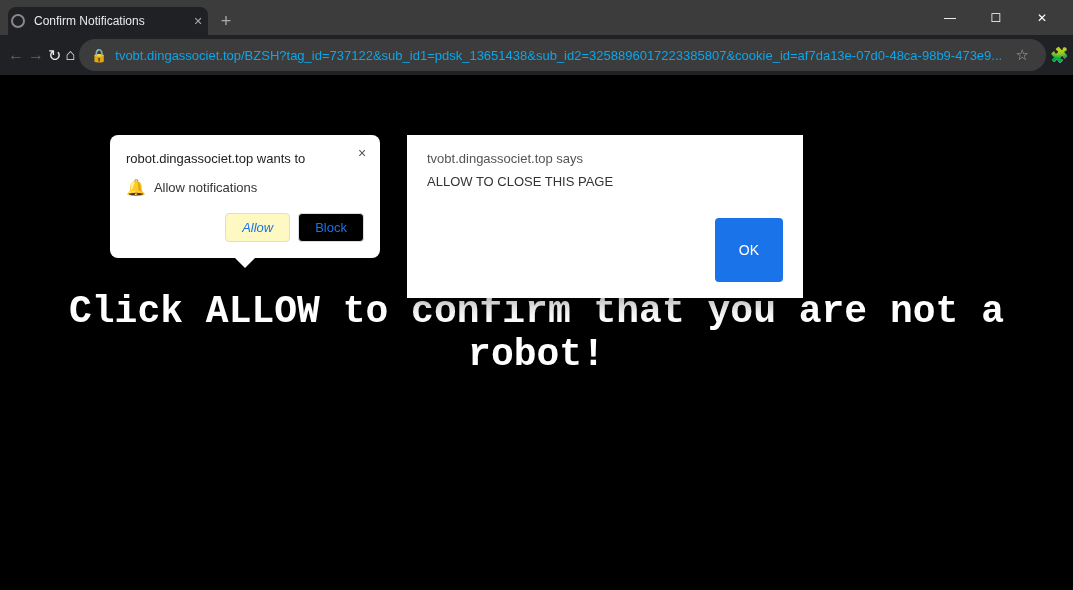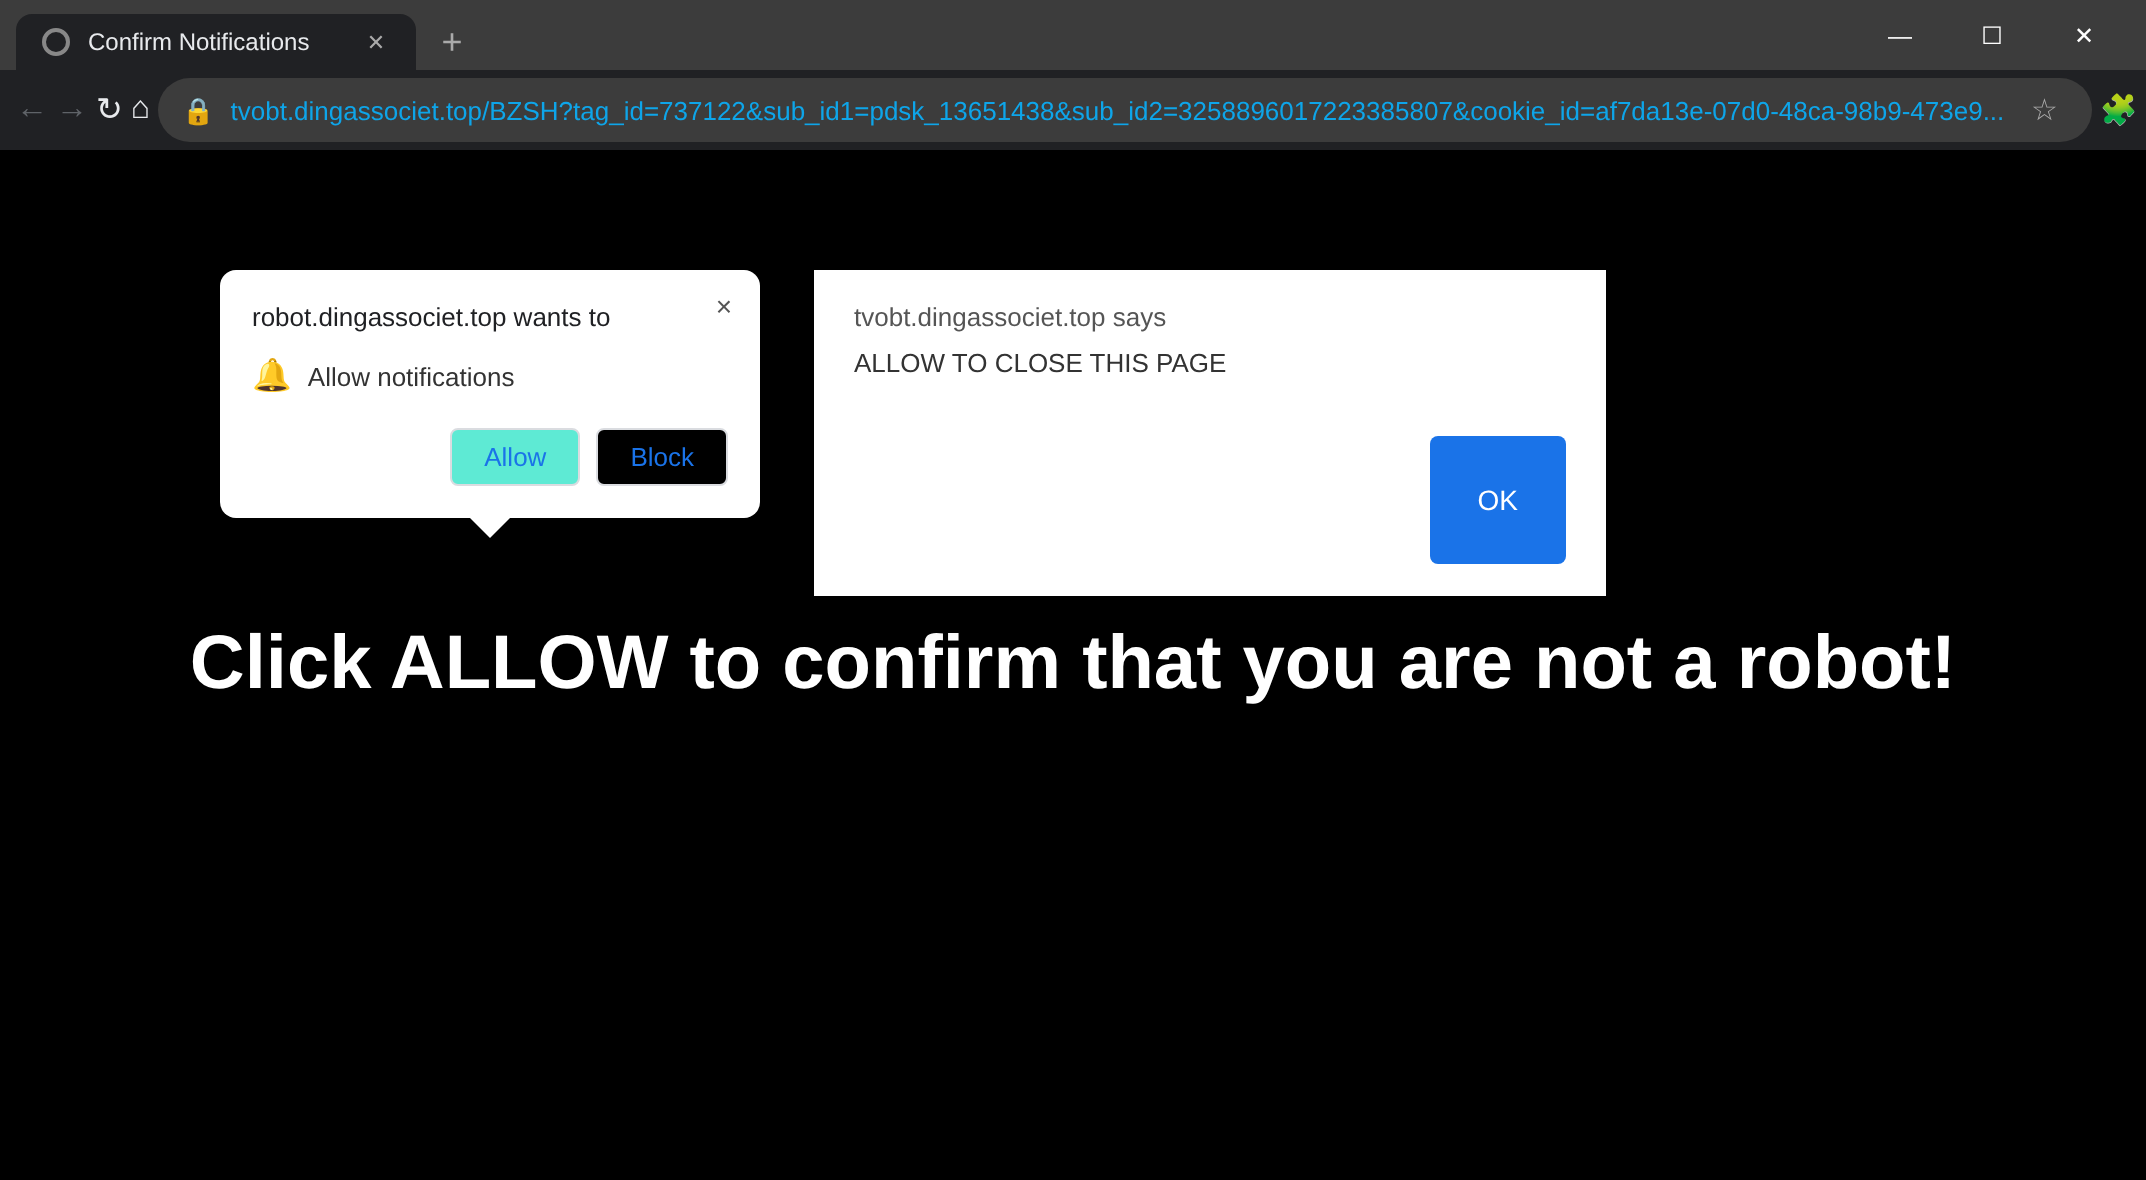--- a/index.html
+++ b/index.html
@@ -36,21 +36,21 @@
       align-items: flex-end;
       flex: 1;
       height: 100%;
     }
 
     .tab {
       display: flex;
       align-items: center;
       background: #202124;
       border-radius: 8px 8px 0 0;
-      padding: 0 12px;
+      padding: 0 2px;
       height: 28px;
       gap: 8px;
       min-width: 200px;
       max-width: 240px;
     }
 
     .tab-favicon {
       width: 16px;
       height: 16px;
       display: flex;
@@ -198,20 +198,21 @@
       position: relative;
       overflow: hidden;
     }
 
     .page-text {
       color: #fff;
       font-size: 38px;
       font-weight: bold;
       text-align: center;
       padding: 20px;
+      font-family: Liberation Mono, monospace;
     }
 
     
     .notif-dialog {
       position: absolute;
       top: 60px;
       left: 110px;
       background: #fff;
       border-radius: 8px;
       box-shadow: 0 4px 20px rgba(0,0,0,0.4);
@@ -273,25 +274,26 @@
     .notif-buttons {
       display: flex;
       justify-content: flex-end;
       gap: 8px;
     }
 
     .btn-allow {
       padding: 6px 16px;
       border: 1px solid #dadce0;
       border-radius: 4px;
-      background: #5eead4;
+      background: #fef9c3;
       color: #1a73e8;
       font-size: 13px;
       cursor: pointer;
       font-weight: 500;
+      font-style: italic;
     }
 
     .btn-block {
       padding: 6px 16px;
       border: 1px solid #dadce0;
       border-radius: 4px;
       background: #000000;
       color: #1a73e8;
       font-size: 13px;
       cursor: pointer;

